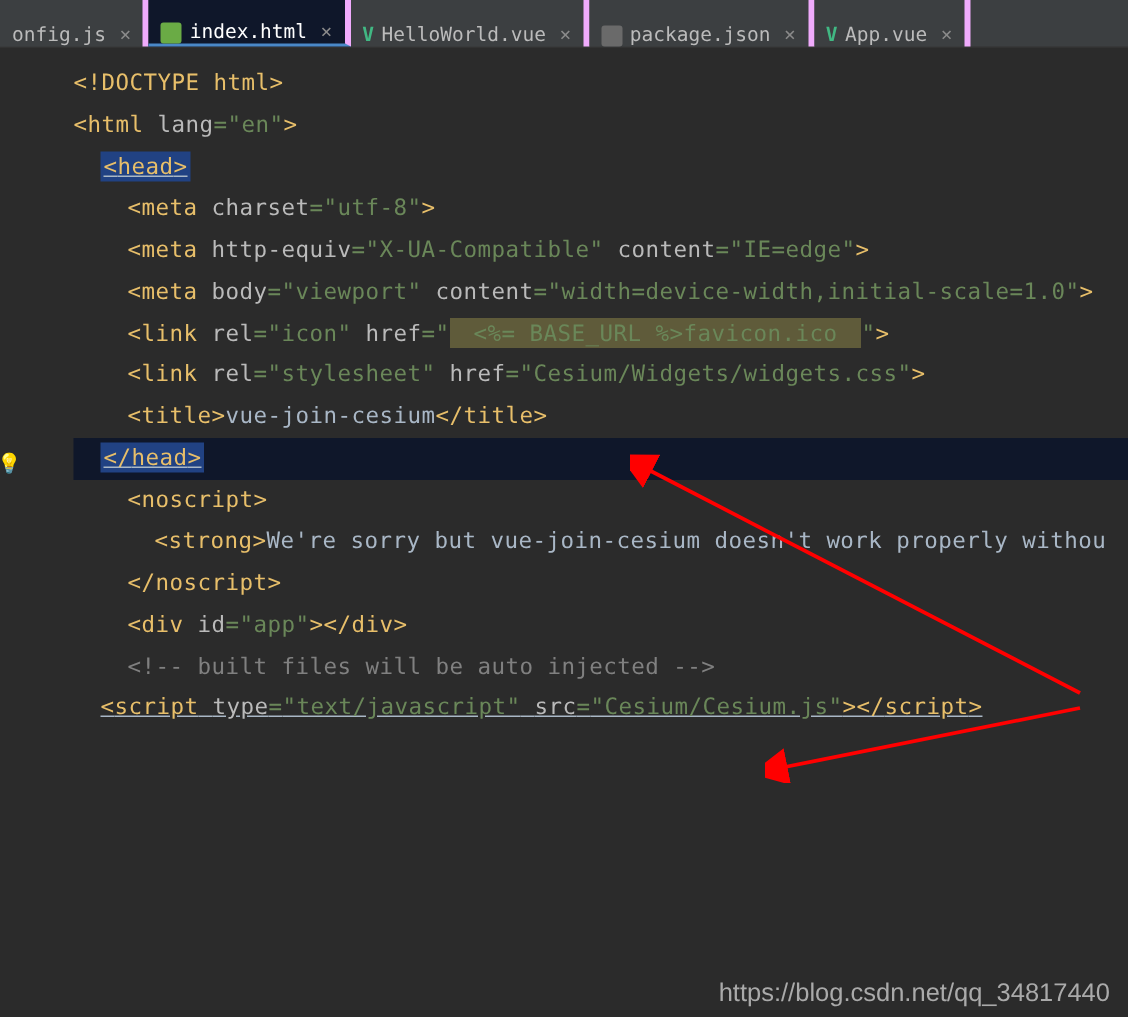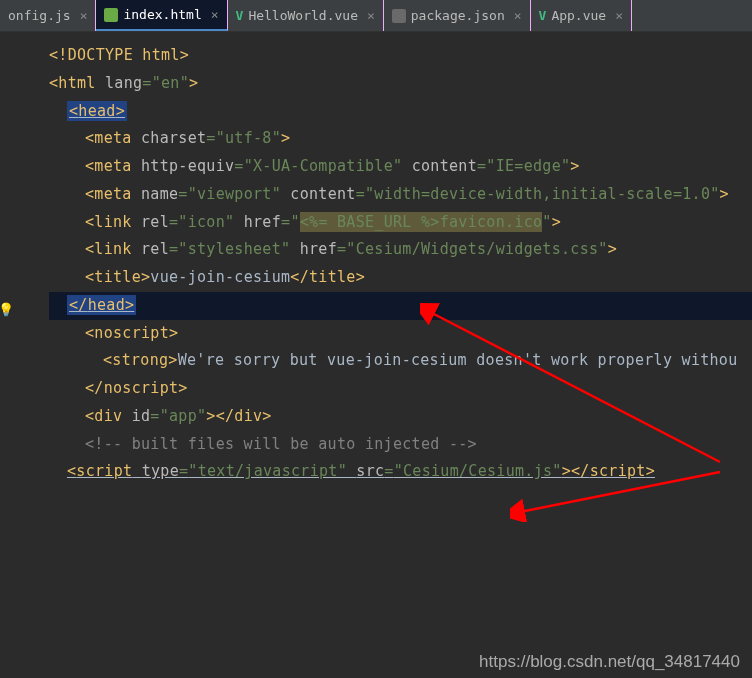--- a/index.html
+++ b/index.html
@@ -14,24 +14,24 @@
   position: relative;
 }
 .tabs {
   display: flex;
   background: #3c3f41;
   height: 32px;
   border-bottom: 1px solid #323232;
 }
 .tab {
   display: flex;
-  align-items: center;
+  align-items: flex-end;
   padding: 0 8px;
   background: #3c3f41;
-  border-right: 1px solid #f0abfc;
+  border-right: 4px solid #f0abfc;
   color: #bbbbbb;
   font-size: 13px;
   cursor: pointer;
   gap: 5px;
 }
 .tab.active {
   background: #0f172a;
   color: #ffffff;
   border-bottom: 2px solid #4a88c7;
 }
@@ -52,21 +52,21 @@
 .i1 { padding-left: 18px; text-decoration: underline; }
 .i2 { padding-left: 36px; }
 .i3 { padding-left: 54px; }
 .br { color: #e8bf6a; }
 .tag { color: #e8bf6a; }
 .attr { color: #bababa; }
 .str { color: #6a8759; }
 .txt { color: #a9b7c6; }
 .cmt { color: #808080; }
 .hl-head { background: #214283; padding: 1px 2px; }
-.hl-url { background: #5f5b3a; padding: 1px 0; }
+.hl-url { background: #5f5b3a; padding: 1px 16px; }
 .cursor-line { background: #0f172a; display: block; width: 100%; }
 .bulb {
   position: absolute;
   left: -2px;
   top: 266px;
   color: #f2c94c;
   font-size: 13px;
 }
 .arrow1 {
   position: absolute;
@@ -117,21 +117,21 @@
   <div class="line"><span class="tag">&lt;!DOCTYPE html&gt;</span></div>
 
   <div class="line"><span class="br">&lt;</span><span class="tag">html</span> <span class="attr">lang</span><span class="str">=</span><span class="str">"en"</span><span class="br">&gt;</span></div>
 
   <div class="line i1"><span class="hl-head"><span class="br">&lt;</span><span class="tag">head</span><span class="br">&gt;</span></span></div>
 
   <div class="line i2"><span class="br">&lt;</span><span class="tag">meta</span> <span class="attr">charset</span><span class="str">=</span><span class="str">"utf-8"</span><span class="br">&gt;</span></div>
 
   <div class="line i2"><span class="br">&lt;</span><span class="tag">meta</span> <span class="attr">http-equiv</span><span class="str">=</span><span class="str">"X-UA-Compatible"</span> <span class="attr">content</span><span class="str">=</span><span class="str">"IE=edge"</span><span class="br">&gt;</span></div>
 
-  <div class="line i2"><span class="br">&lt;</span><span class="tag">meta</span> <span class="attr">name</span><span class="str">=</span><span class="str">"viewport"</span> <span class="attr">content</span><span class="str">=</span><span class="str">"width=device-width,initial-scale=1.0"</span><span class="br">&gt;</span></div>
+  <div class="line i2"><span class="br">&lt;</span><span class="tag">meta</span> <span class="attr">body</span><span class="str">=</span><span class="str">"viewport"</span> <span class="attr">content</span><span class="str">=</span><span class="str">"width=device-width,initial-scale=1.0"</span><span class="br">&gt;</span></div>
 
   <div class="line i2"><span class="br">&lt;</span><span class="tag">link</span> <span class="attr">rel</span><span class="str">=</span><span class="str">"icon"</span> <span class="attr">href</span><span class="str">=</span><span class="str">"</span><span class="hl-url"><span class="str">&lt;%= BASE_URL %&gt;</span><span class="str">favicon.ico</span></span><span class="str">"</span><span class="br">&gt;</span></div>
 
   <div class="line i2"><span class="br">&lt;</span><span class="tag">link</span> <span class="attr">rel</span><span class="str">=</span><span class="str">"stylesheet"</span> <span class="attr">href</span><span class="str">=</span><span class="str">"Cesium/Widgets/widgets.css"</span><span class="br">&gt;</span></div>
 
   <div class="line i2"><span class="br">&lt;</span><span class="tag">title</span><span class="br">&gt;</span><span class="txt">vue-join-cesium</span><span class="br">&lt;/</span><span class="tag">title</span><span class="br">&gt;</span></div>
 
   <div class="line i1 cursor-line"><span class="hl-head"><span class="br">&lt;/</span><span class="tag">head</span><span class="br">&gt;</span></span></div>
 
 

